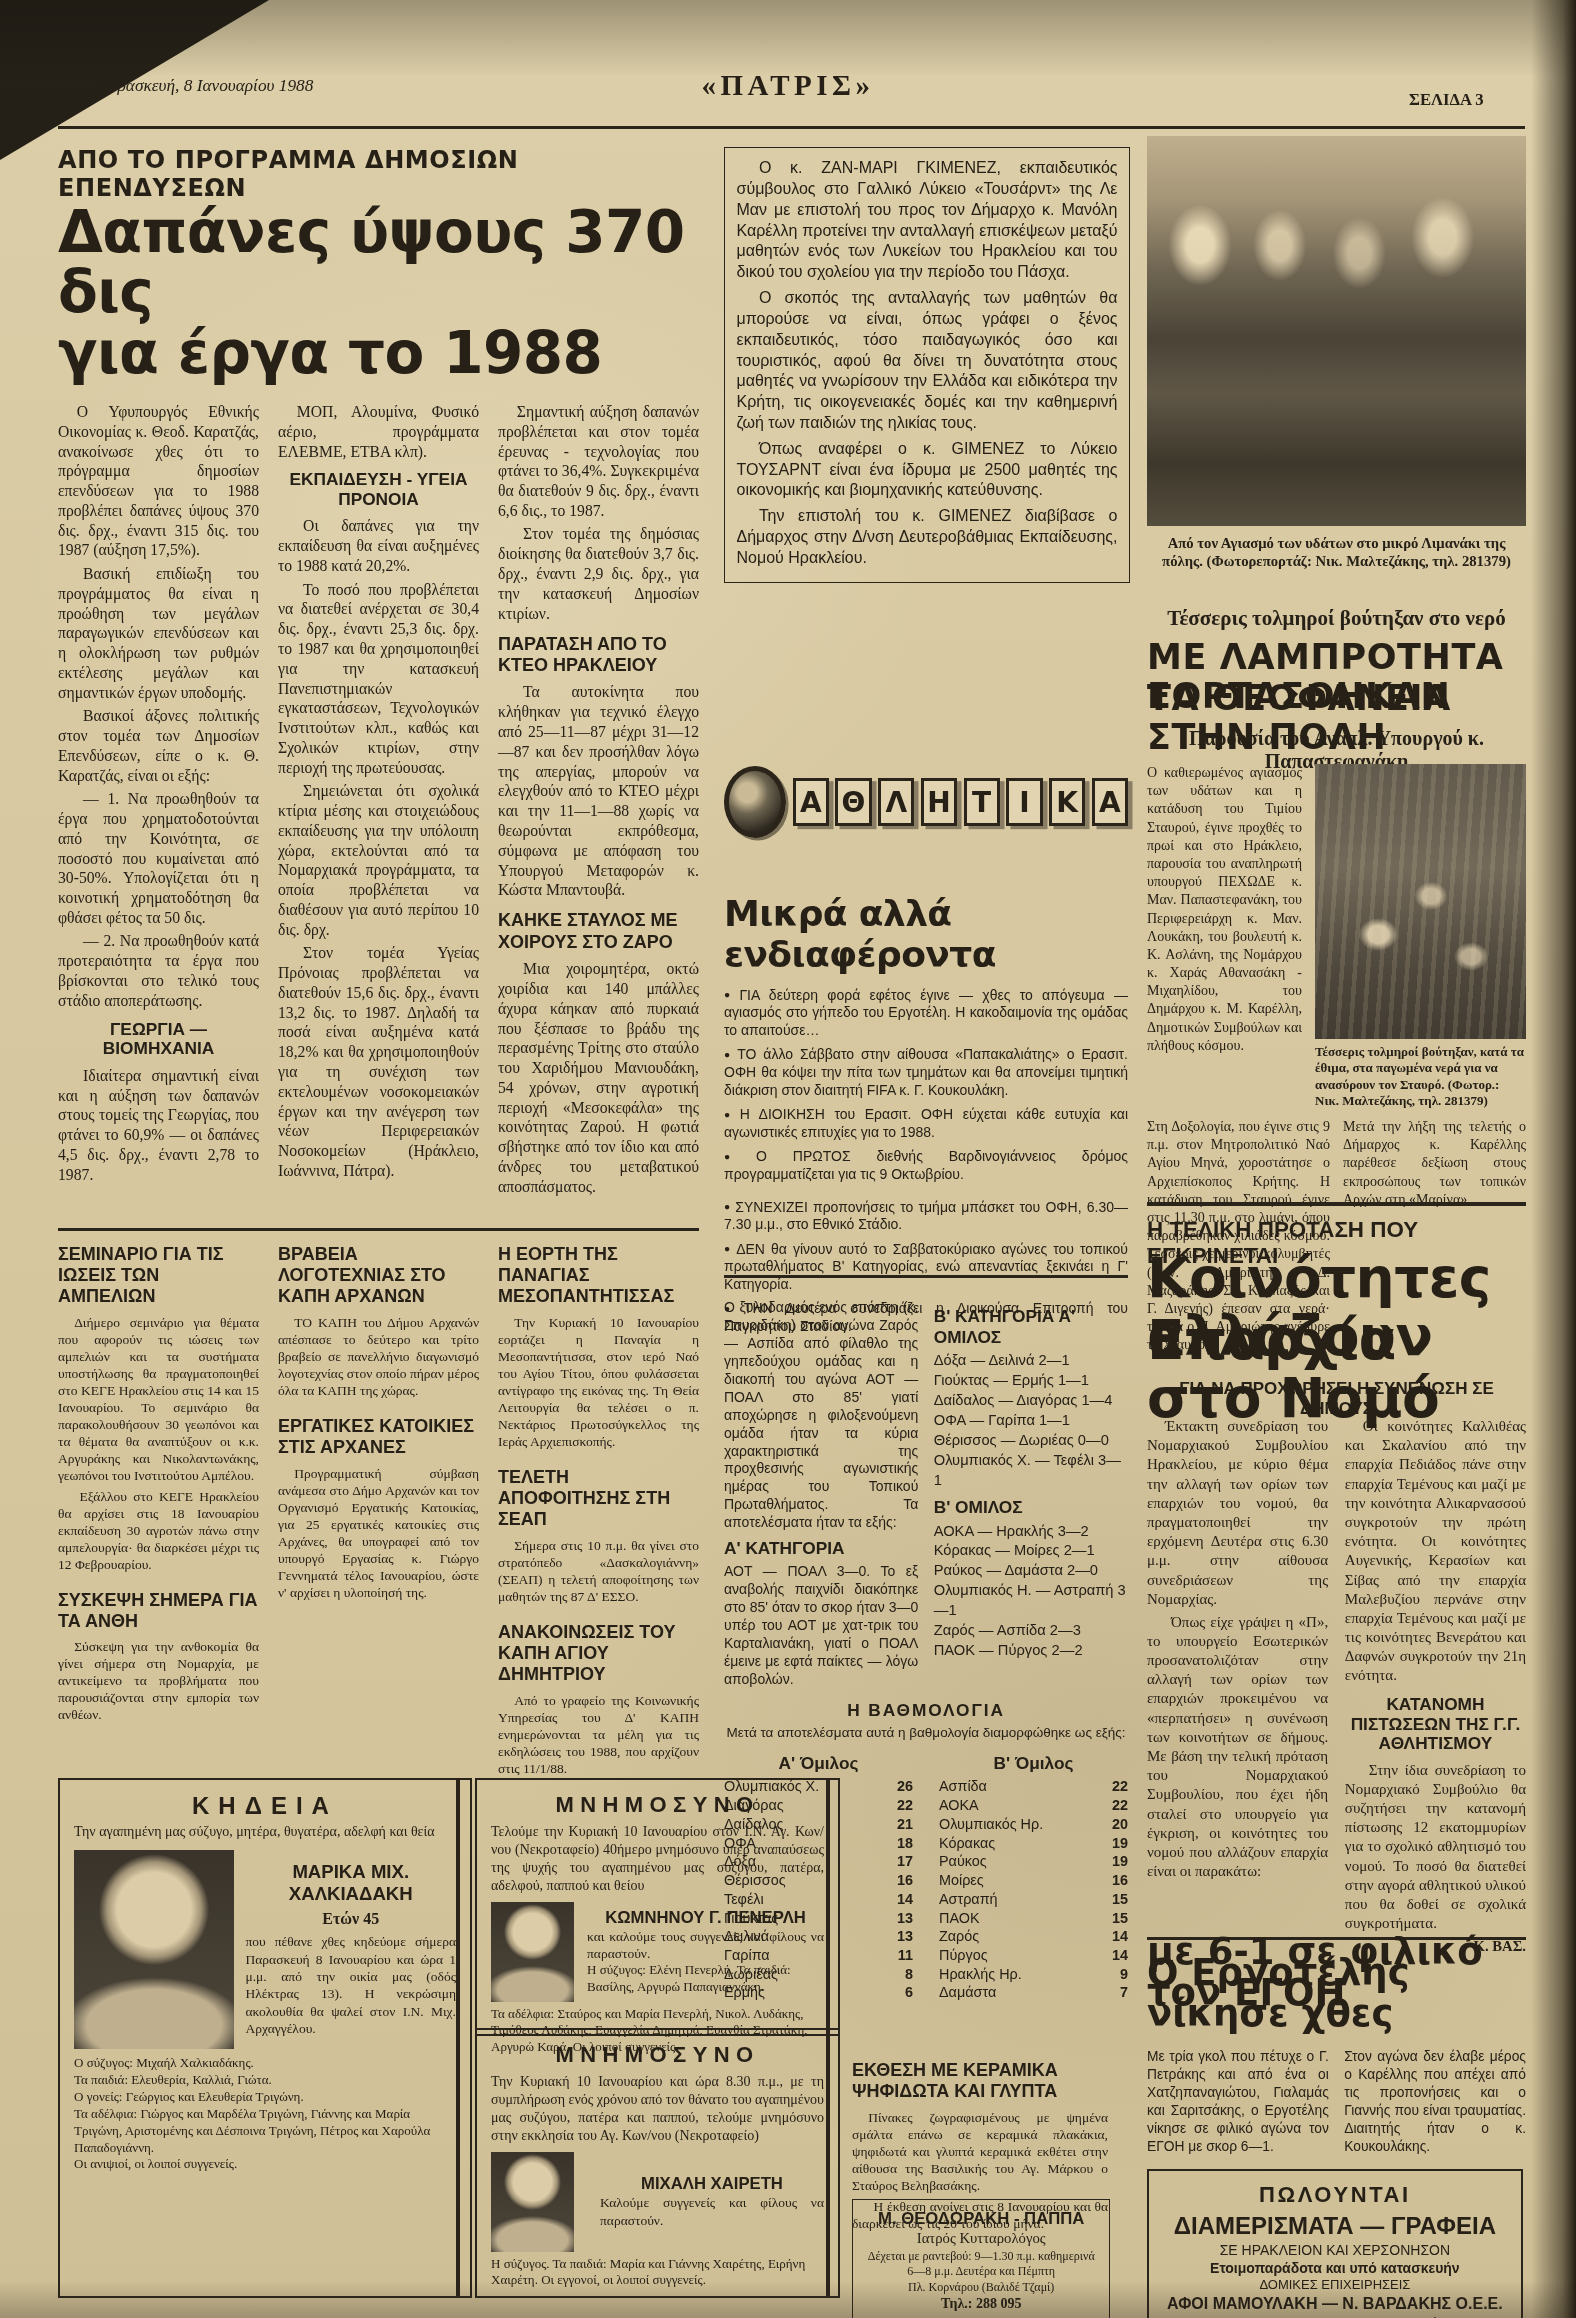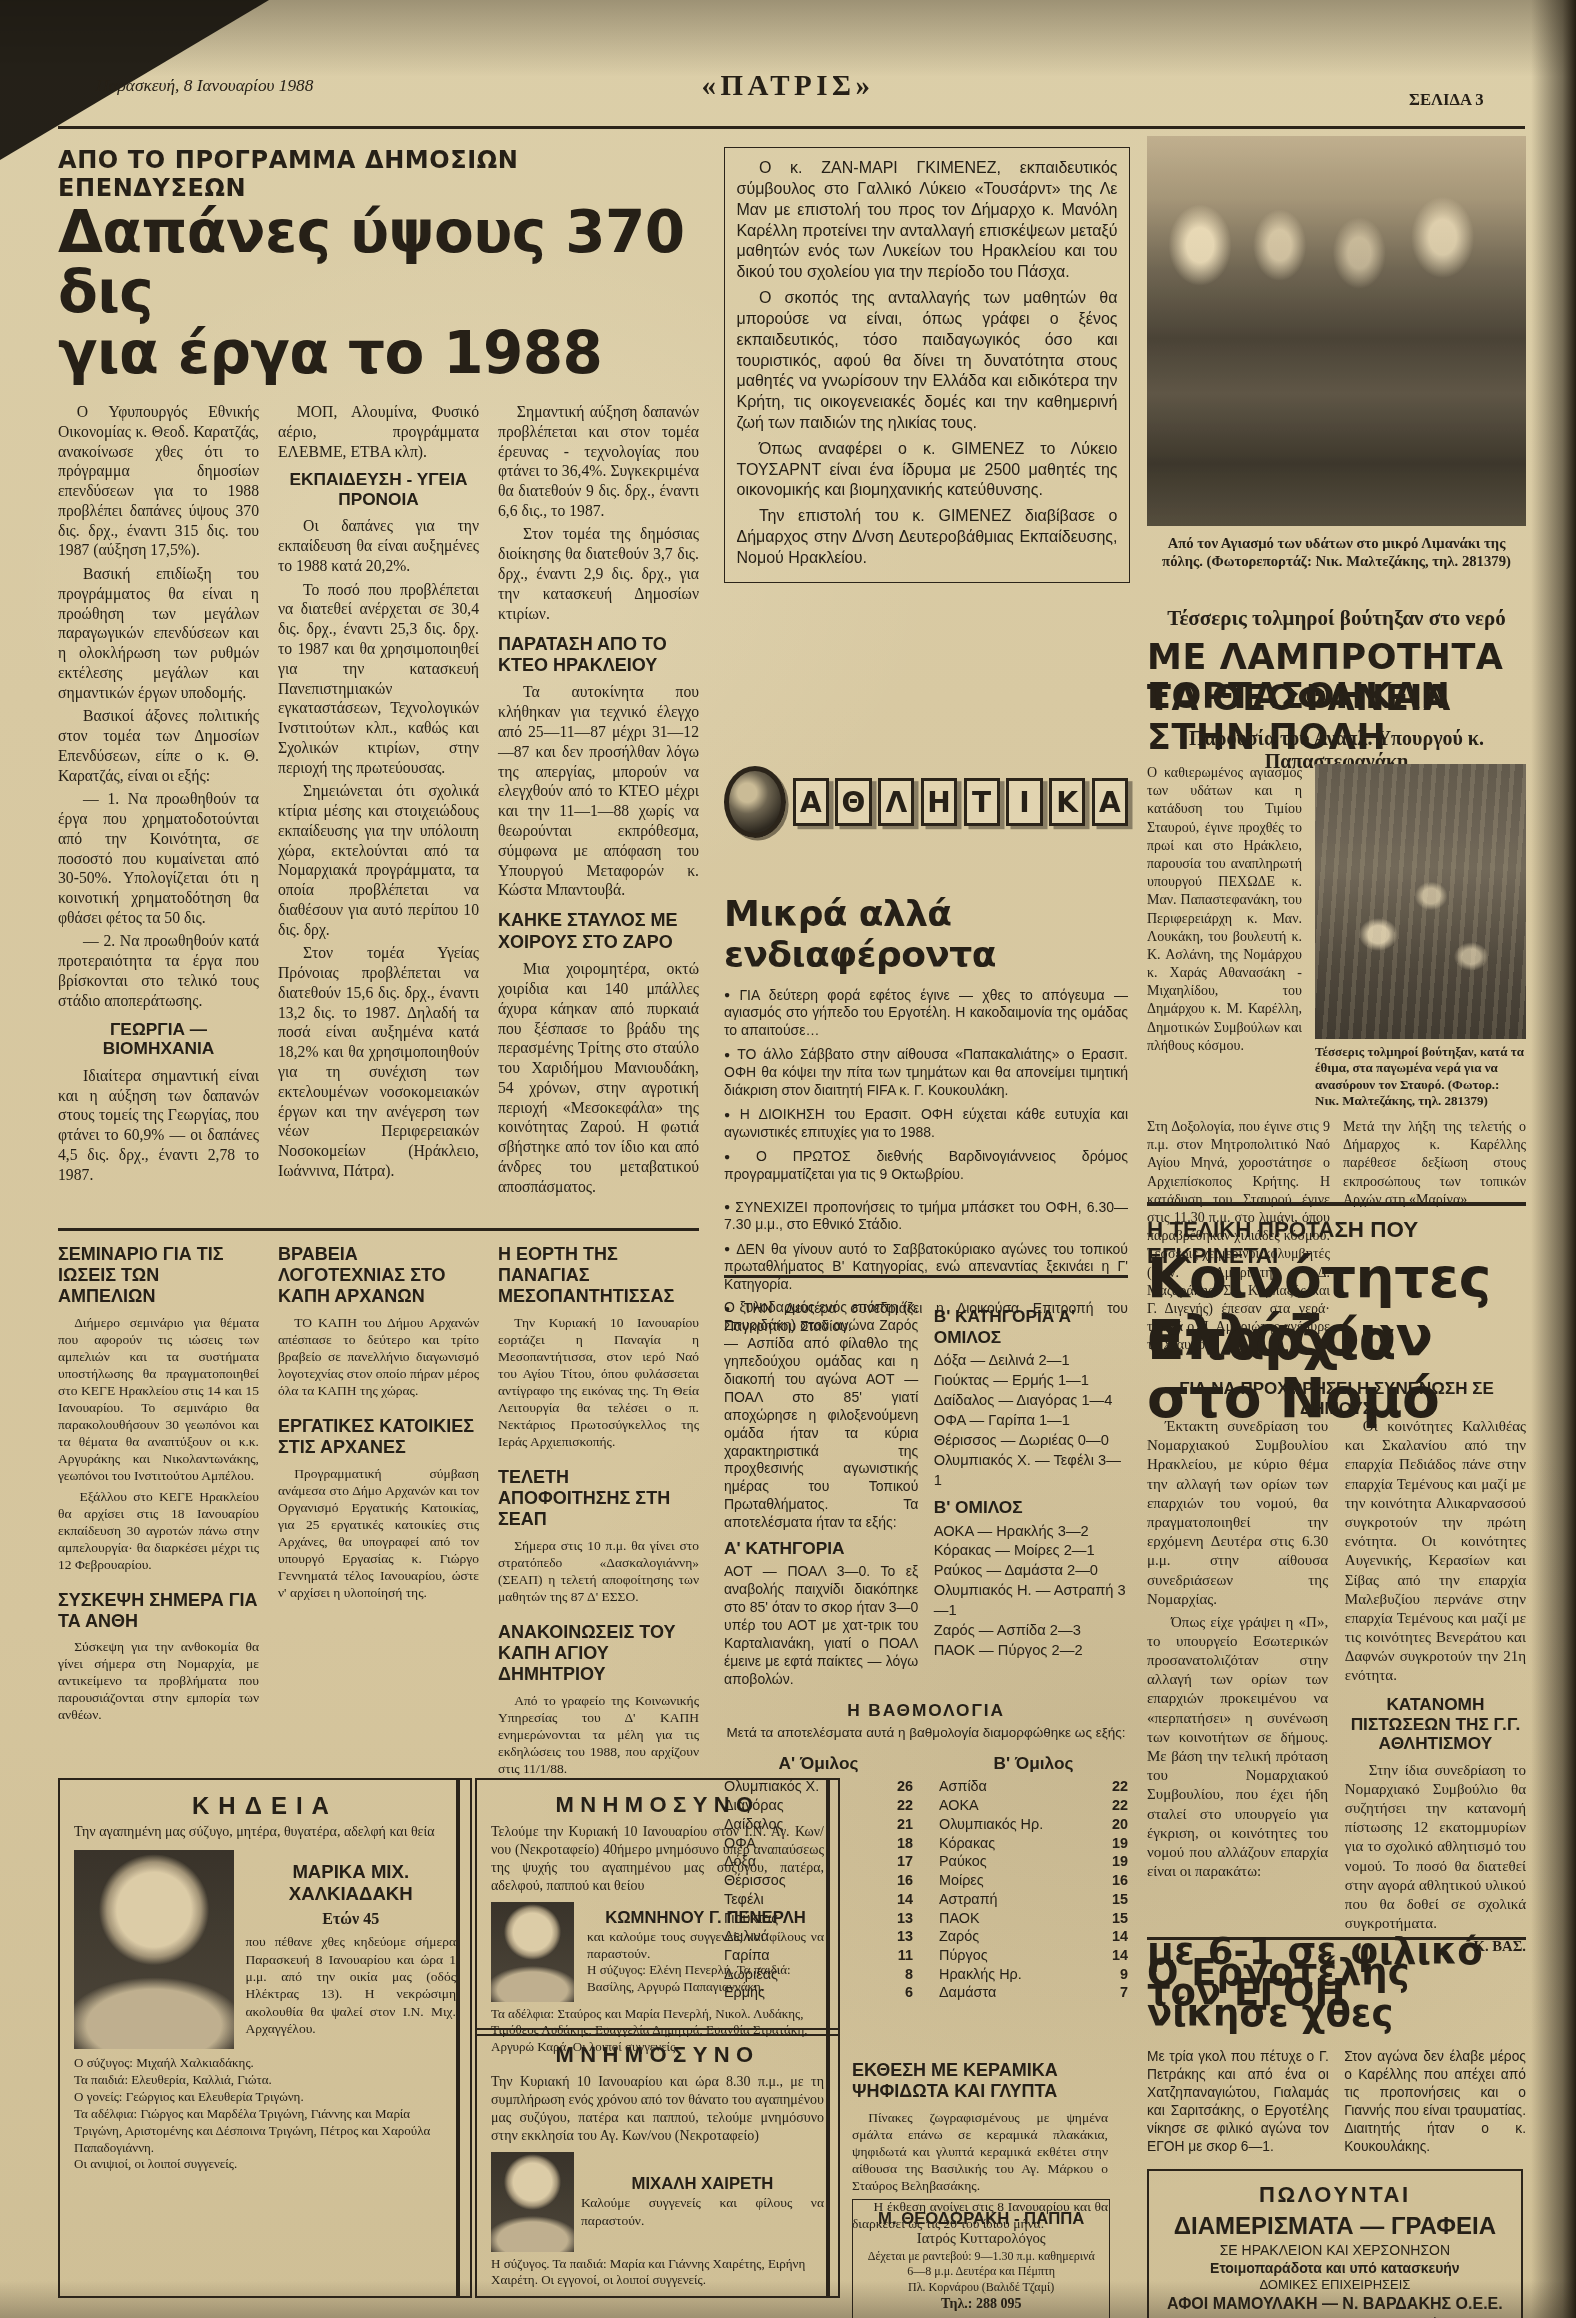--- a/index.html
+++ b/index.html
@@ -240,21 +240,21 @@
         <div class="o-body">και καλούμε τους συγγενείς και φίλους να παραστούν.</div>
         <div class="o-rel">Η σύζυγος: Ελένη Πενερλή. Τα παιδιά: Βασίλης, Αργυρώ Παπαγιαννάκη.</div>
       </div>
     </div>
     <div class="o-rel">Τα αδέλφια: Σταύρος και Μαρία Πενερλή, Νικολ. Λυδάκης, Τιμόθεος Λυδάκης, Ευαγγελία Δημητρά, Ευανθία Στρατάκη, Αργυρώ Καρά. Οι λοιποί συγγενείς.</div>
   </div>
 
   <div class="abs obox" style="left:475px;top:2028px;width:333px;height:243px;">
     <div class="m-head">ΜΝΗΜΟΣΥΝΟ</div>
     <div class="o-intro">Την Κυριακή 10 Ιανουαρίου και ώρα 8.30 π.μ., με τη συμπλήρωση ενός χρόνου από τον θάνατο του αγαπημένου μας συζύγου, πατέρα και παππού, τελούμε μνημόσυνο στην εκκλησία του Αγ. Κων/νου (Νεκροταφείο)</div>
-    <div style="display:flex;gap:7px;margin:6.4px 0 3.8px 0;align-items:center;">
+    <div style="display:flex;gap:26px;margin:6.4px 0 3.8px 0;align-items:center;">
       <div class="photo portrait" style="width:83px;height:100px;flex:0 0 auto;"></div>
       <div style="flex:1;">
         <div class="o-name" style="font-size:16.7px;">ΜΙΧΑΛΗ ΧΑΙΡΕΤΗ</div>
         <div class="o-body">Καλούμε συγγενείς και φίλους να παραστούν.</div>
       </div>
     </div>
     <div class="o-rel">Η σύζυγος. Τα παιδιά: Μαρία και Γιάννης Χαιρέτης, Ειρήνη Χαιρέτη. Οι εγγονοί, οι λοιποί συγγενείς.</div>
   </div>
 
   <div class="vbar abs" style="left:826px;top:1778px;width:3.8px;height:519px;"></div>

